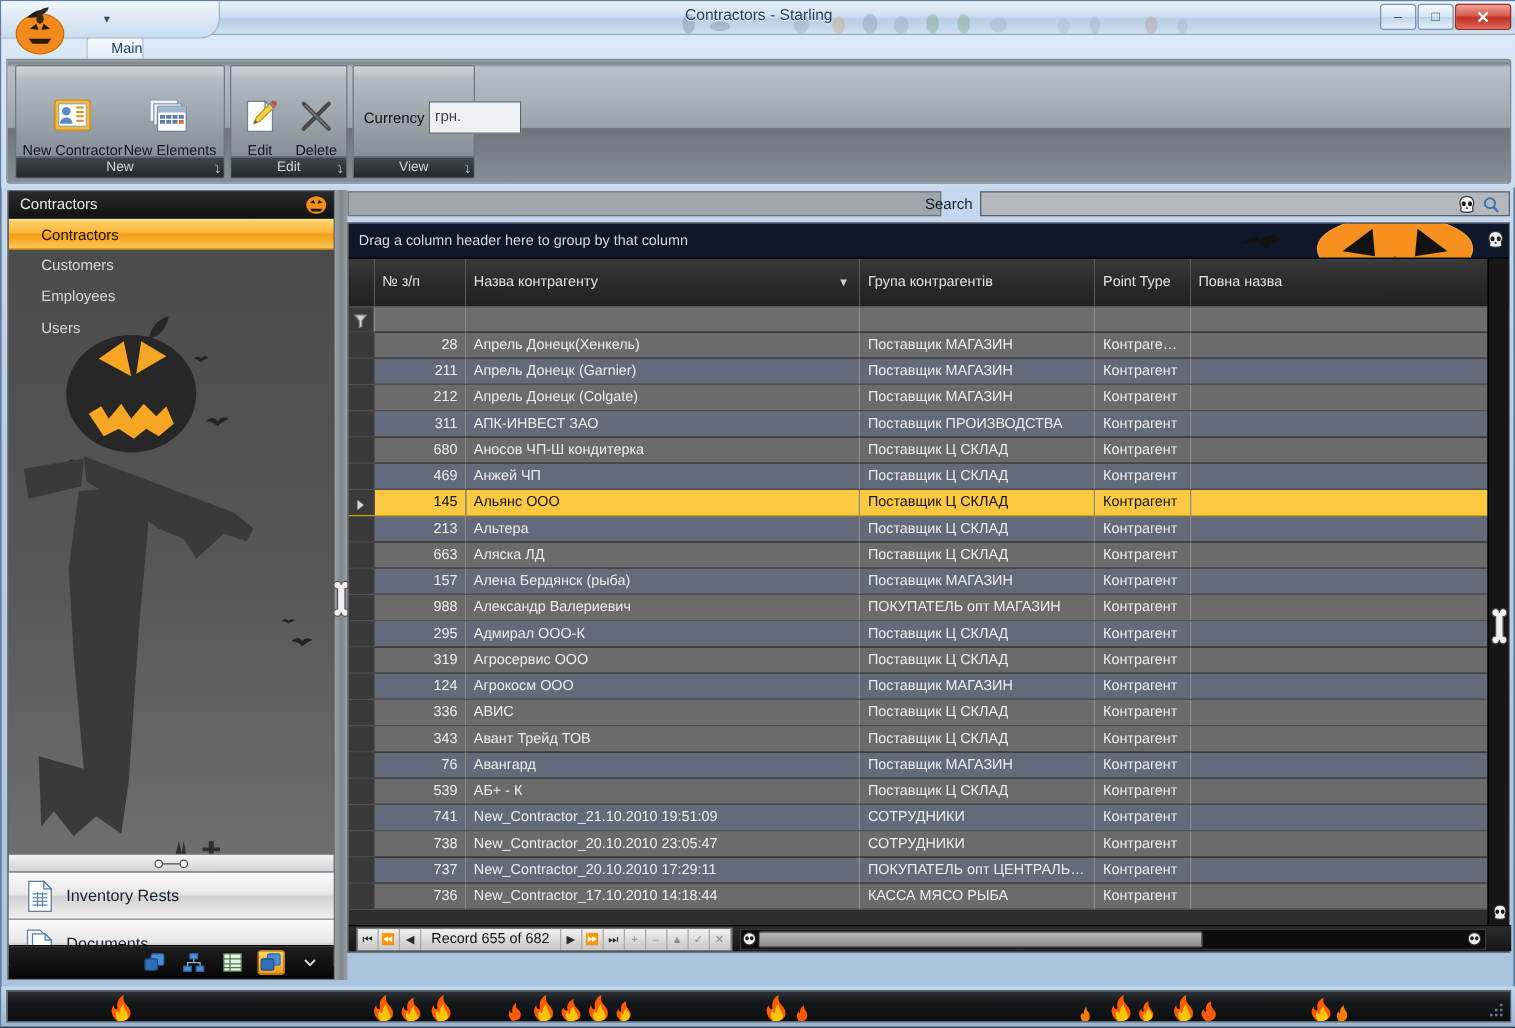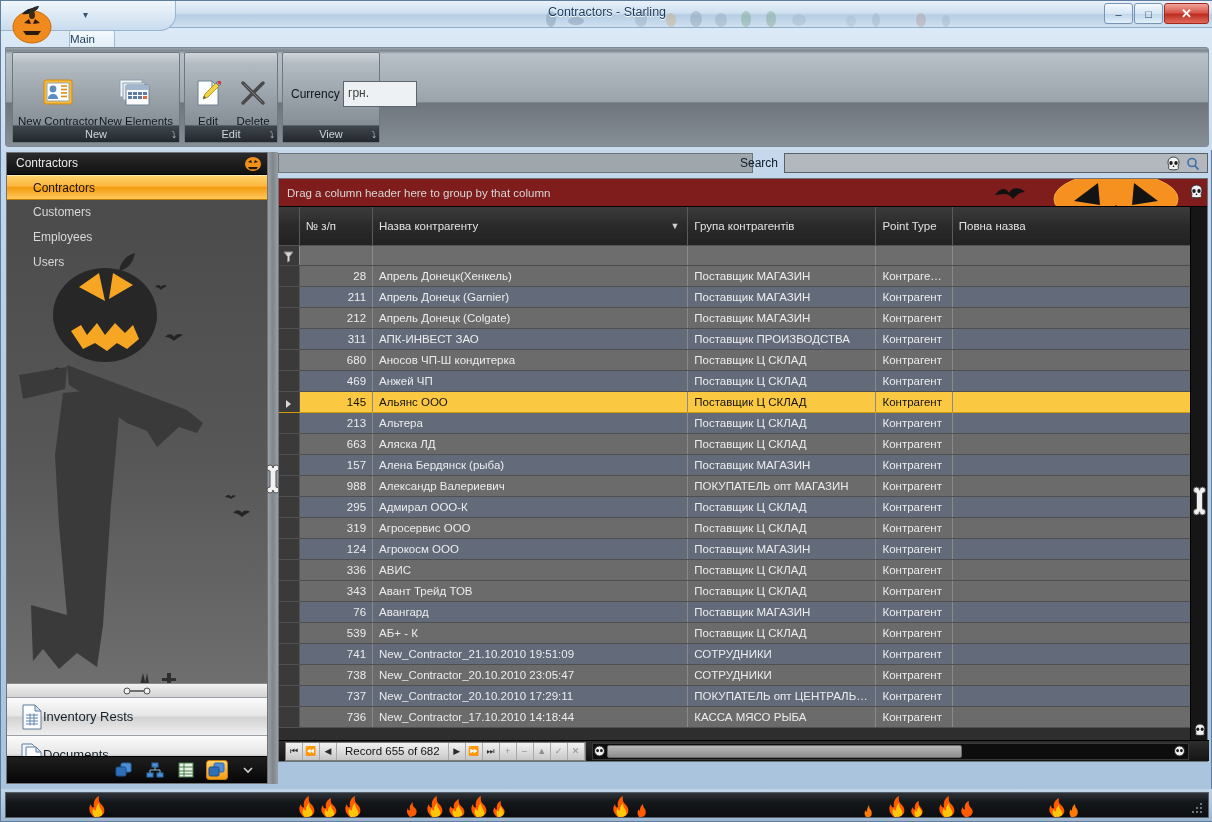--- a/index.html
+++ b/index.html
@@ -56,21 +56,21 @@
   
   .ribbon {
     position:absolute; left:0; top:27px; width:1212px; height:122px;
     background:linear-gradient(180deg,#dce9f6 0%,#c8dcee 100%);
   }
   .tabstrip { position:absolute; left:0; top:0; height:19px; width:100%; }
   .tab {
     position:absolute; left:68px; top:1px; width:46px; height:20px;
     background:linear-gradient(180deg,#f6fafd,#dfecf7);
     border:1px solid #9fbbd4; border-bottom:0; border-radius:4px 4px 0 0;
-    font-size:11.5px; color:#1d3c5c; text-align:left; line-height:18px;
+    font-size:11.5px; color:#1d3c5c; text-align:right; line-height:18px;
   }
   .ribbon-body {
     position:absolute; left:4px; top:19px; width:1204px; height:100px;
     background:linear-gradient(180deg,#9aa3ab 0%,#7d868f 3%,#b9c1c8 6%,#9aa2aa 55%,#6e757c 56%,#868e96 100%);
     border:1px solid #7e8a95; border-radius:0 3px 3px 3px;
   }
   .rgroup {
     position:absolute; top:4px; height:91px;
     background:linear-gradient(180deg,#cfd5da 0%,#b4bcc3 12%,#99a1a9 50%,#868e96 80%,#6e767e 100%);
     border:1px solid #6f7881; border-radius:2px;
@@ -126,21 +126,21 @@
   .nav-art { position:absolute; left:0; top:0; width:260px; height:522px; pointer-events:none;}
   .splitter-bone {
     position:absolute; left:0; bottom:0; width:100%; height:14px;
     background:linear-gradient(180deg,#f2f2f2,#d3d3d3);
     border-top:1px solid #8a8a8a; display:flex; align-items:center; justify-content:center;
   }
   .nav-big {
     position:relative; height:38px;
     background:linear-gradient(180deg,#fbfbfb 0%,#e6e6e6 48%,#d2d2d2 52%,#efefef 100%);
     border-top:1px solid #9aa0a6;
-    display:flex; align-items:center; padding-left:14px;
+    display:flex; align-items:center; gap:10px; padding-left:14px;
     color:#16212b; font-size:13px;
   }
   .nav-footer {
     position:absolute; left:0; bottom:0; width:100%; height:27px;
     background:linear-gradient(180deg,#1e1e1e,#060606);
     display:flex; align-items:center; justify-content:flex-end; gap:9px;
     padding-right:8px; border-top:1px solid #000;
   }
   .nav-footer .fbtn { width:22px; height:20px; display:flex; align-items:center; justify-content:center;}
   .nav-footer .fbtn.sel {
@@ -171,21 +171,21 @@
     background:#b2b8be; border:1px solid #596067;
   }
   .search-box .sk { position:absolute; right:26px; top:2px; }
   .search-box .mg { position:absolute; right:7px; top:3px; }
 
   .grid {
     position:absolute; left:0; top:26px; width:930px; height:584px;
     background:#2e2e2e; border:1px solid #6d7379;
   }
   .groupbar {
-    position:relative; height:28px; background:#7f1d1d;
+    position:relative; height:28px; background:#0f172a;
     color:#d7d7d7; font-size:11.5px; line-height:28px; padding-left:8px;
     border-bottom:1px solid #000; overflow:hidden;
   }
   .groupbar .pump-wide { position:absolute; right:27px; top:-8px; }
   .groupbar .bat2 { position:absolute; right:170px; top:6px; }
   .groupbar .skull-tr { position:absolute; right:3px; top:5px; }
 
   table.grid-table { border-collapse:collapse; width:100%; table-layout:fixed; }
   table.grid-table th {
     background:linear-gradient(180deg,#3b3b3b 0%,#2a2a2a 50%,#222222 100%);

